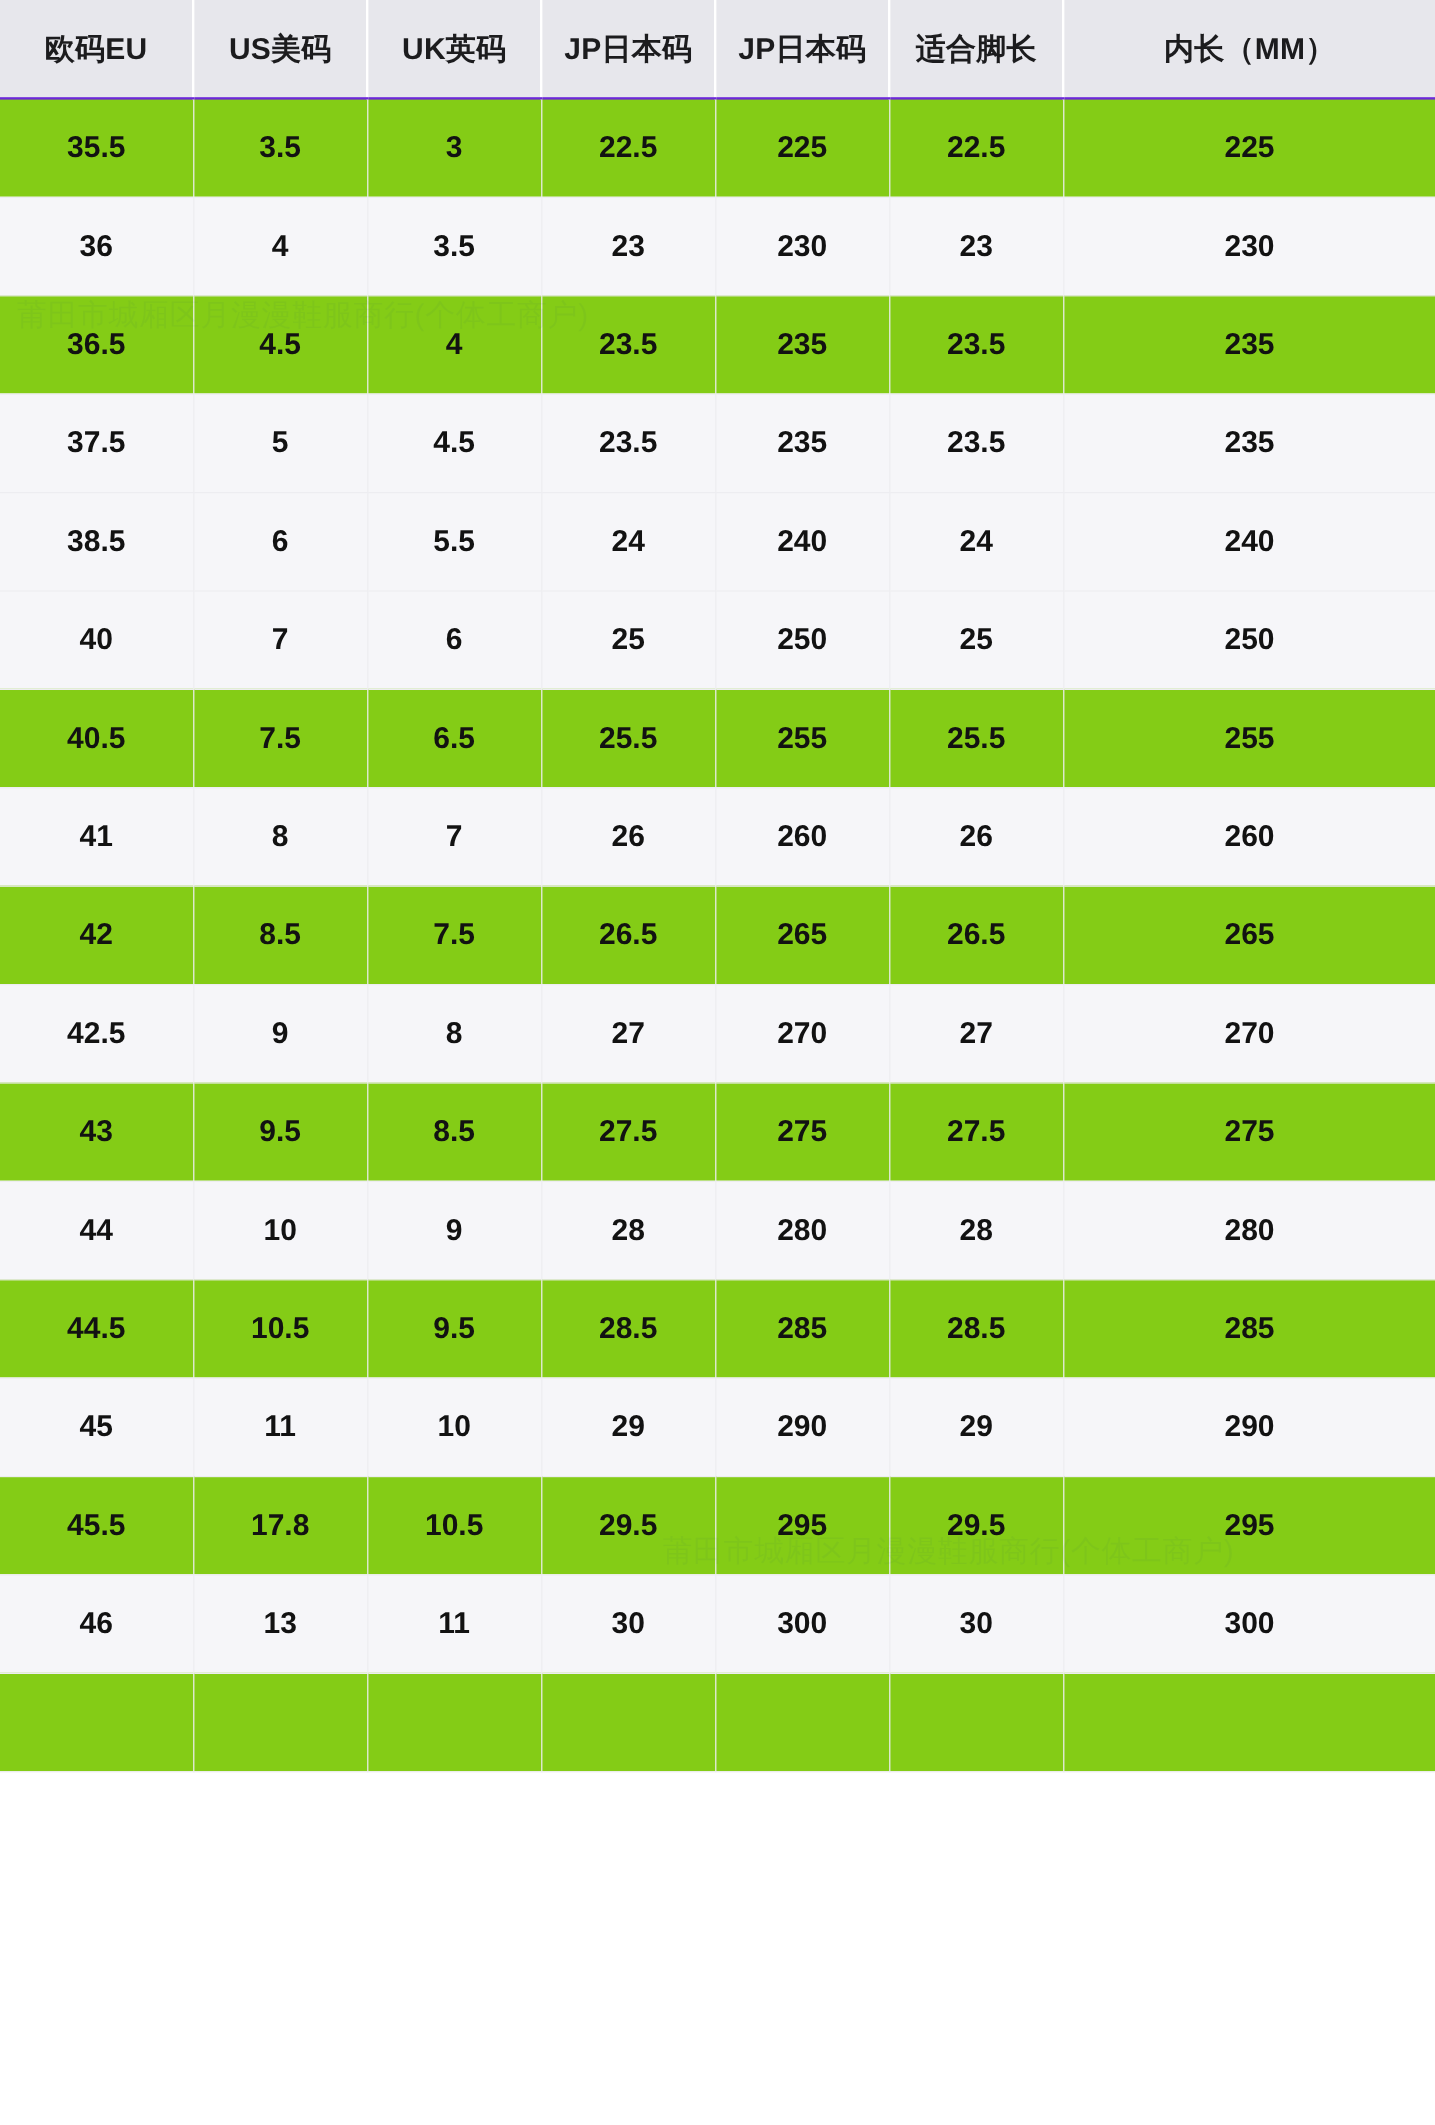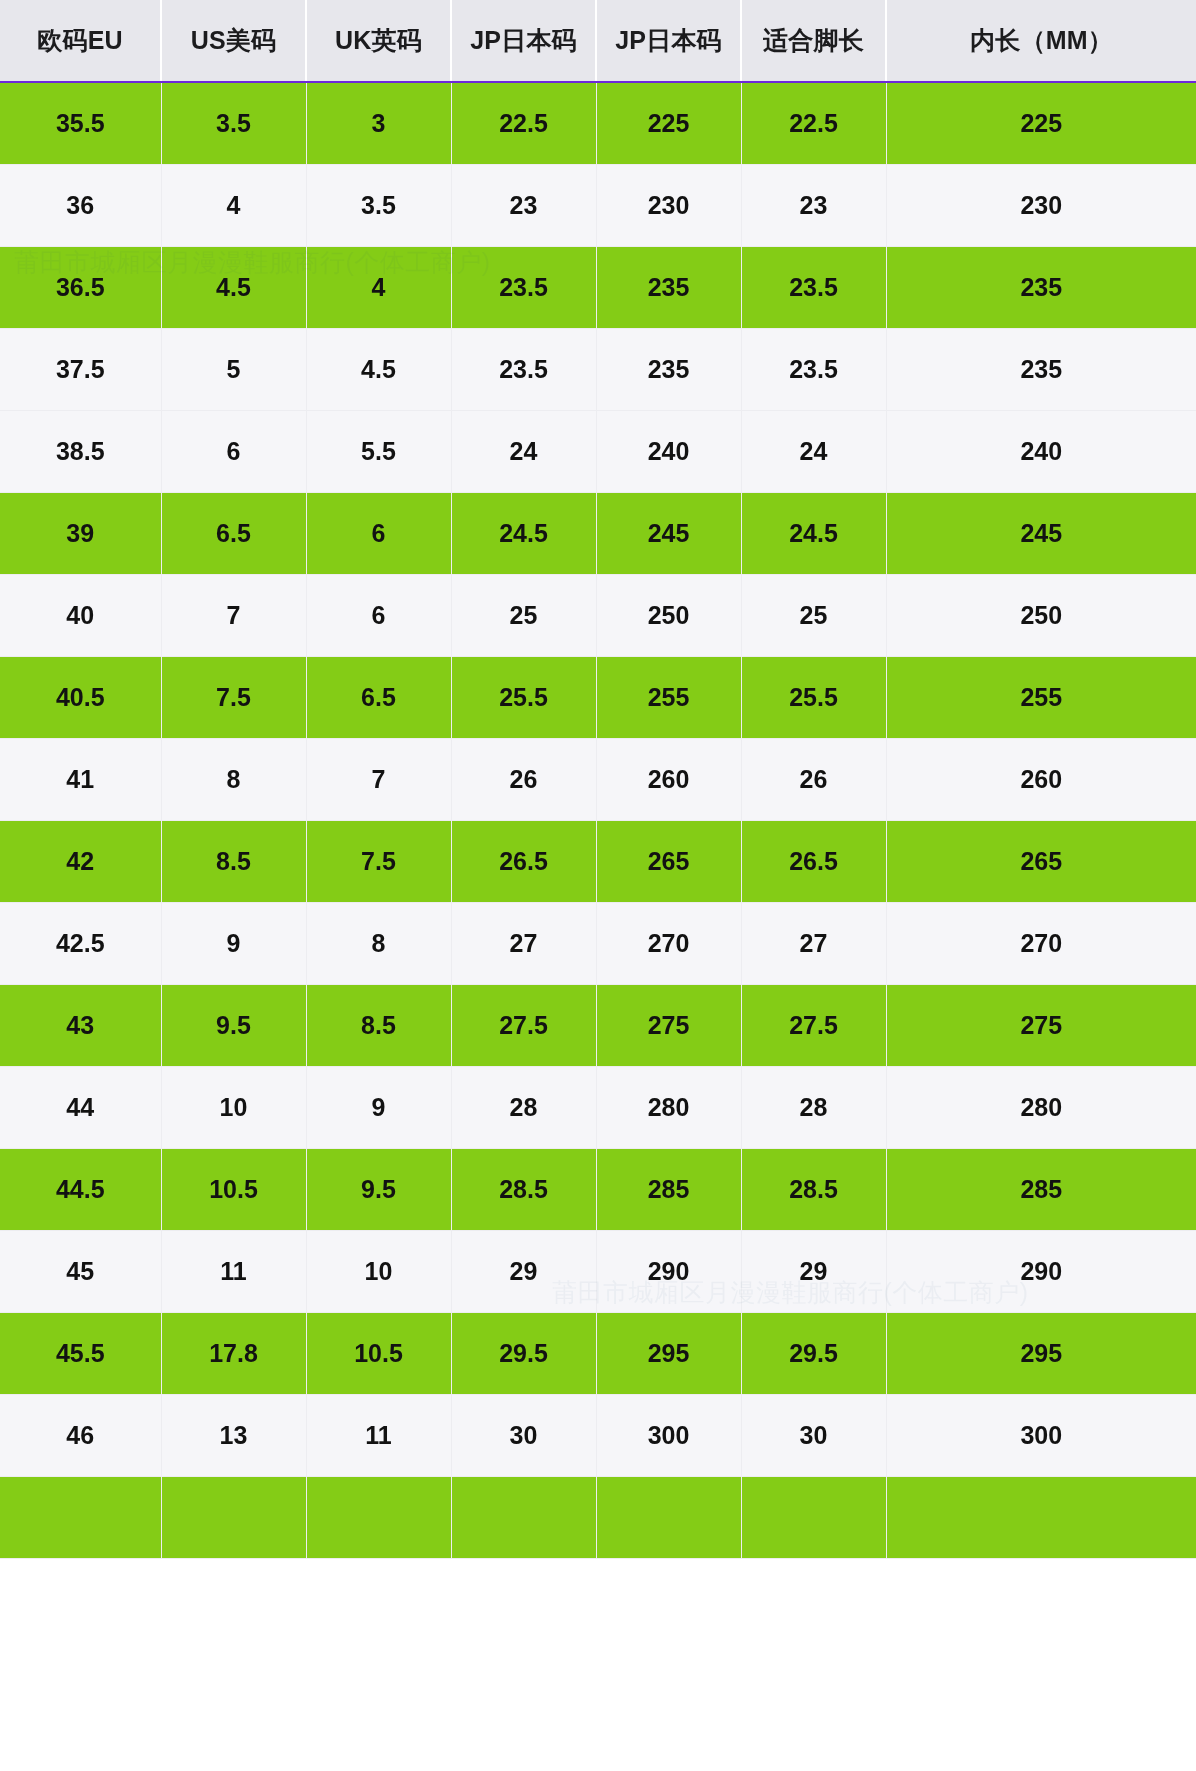--- a/index.html
+++ b/index.html
@@ -174,29 +174,20 @@
         </tr>
         <tr class="alt">
           <td>38.5</td>
           <td>6</td>
           <td>5.5</td>
           <td>24</td>
           <td>240</td>
           <td>24</td>
           <td>240</td>
         </tr>
-        <tr>
-          <td>39</td>
-          <td>6.5</td>
-          <td>6</td>
-          <td>24.5</td>
-          <td>245</td>
-          <td>24.5</td>
-          <td>245</td>
-        </tr>
         <tr class="alt">
           <td>40</td>
           <td>7</td>
           <td>6</td>
           <td>25</td>
           <td>250</td>
           <td>25</td>
           <td>250</td>
         </tr>
         <tr>

